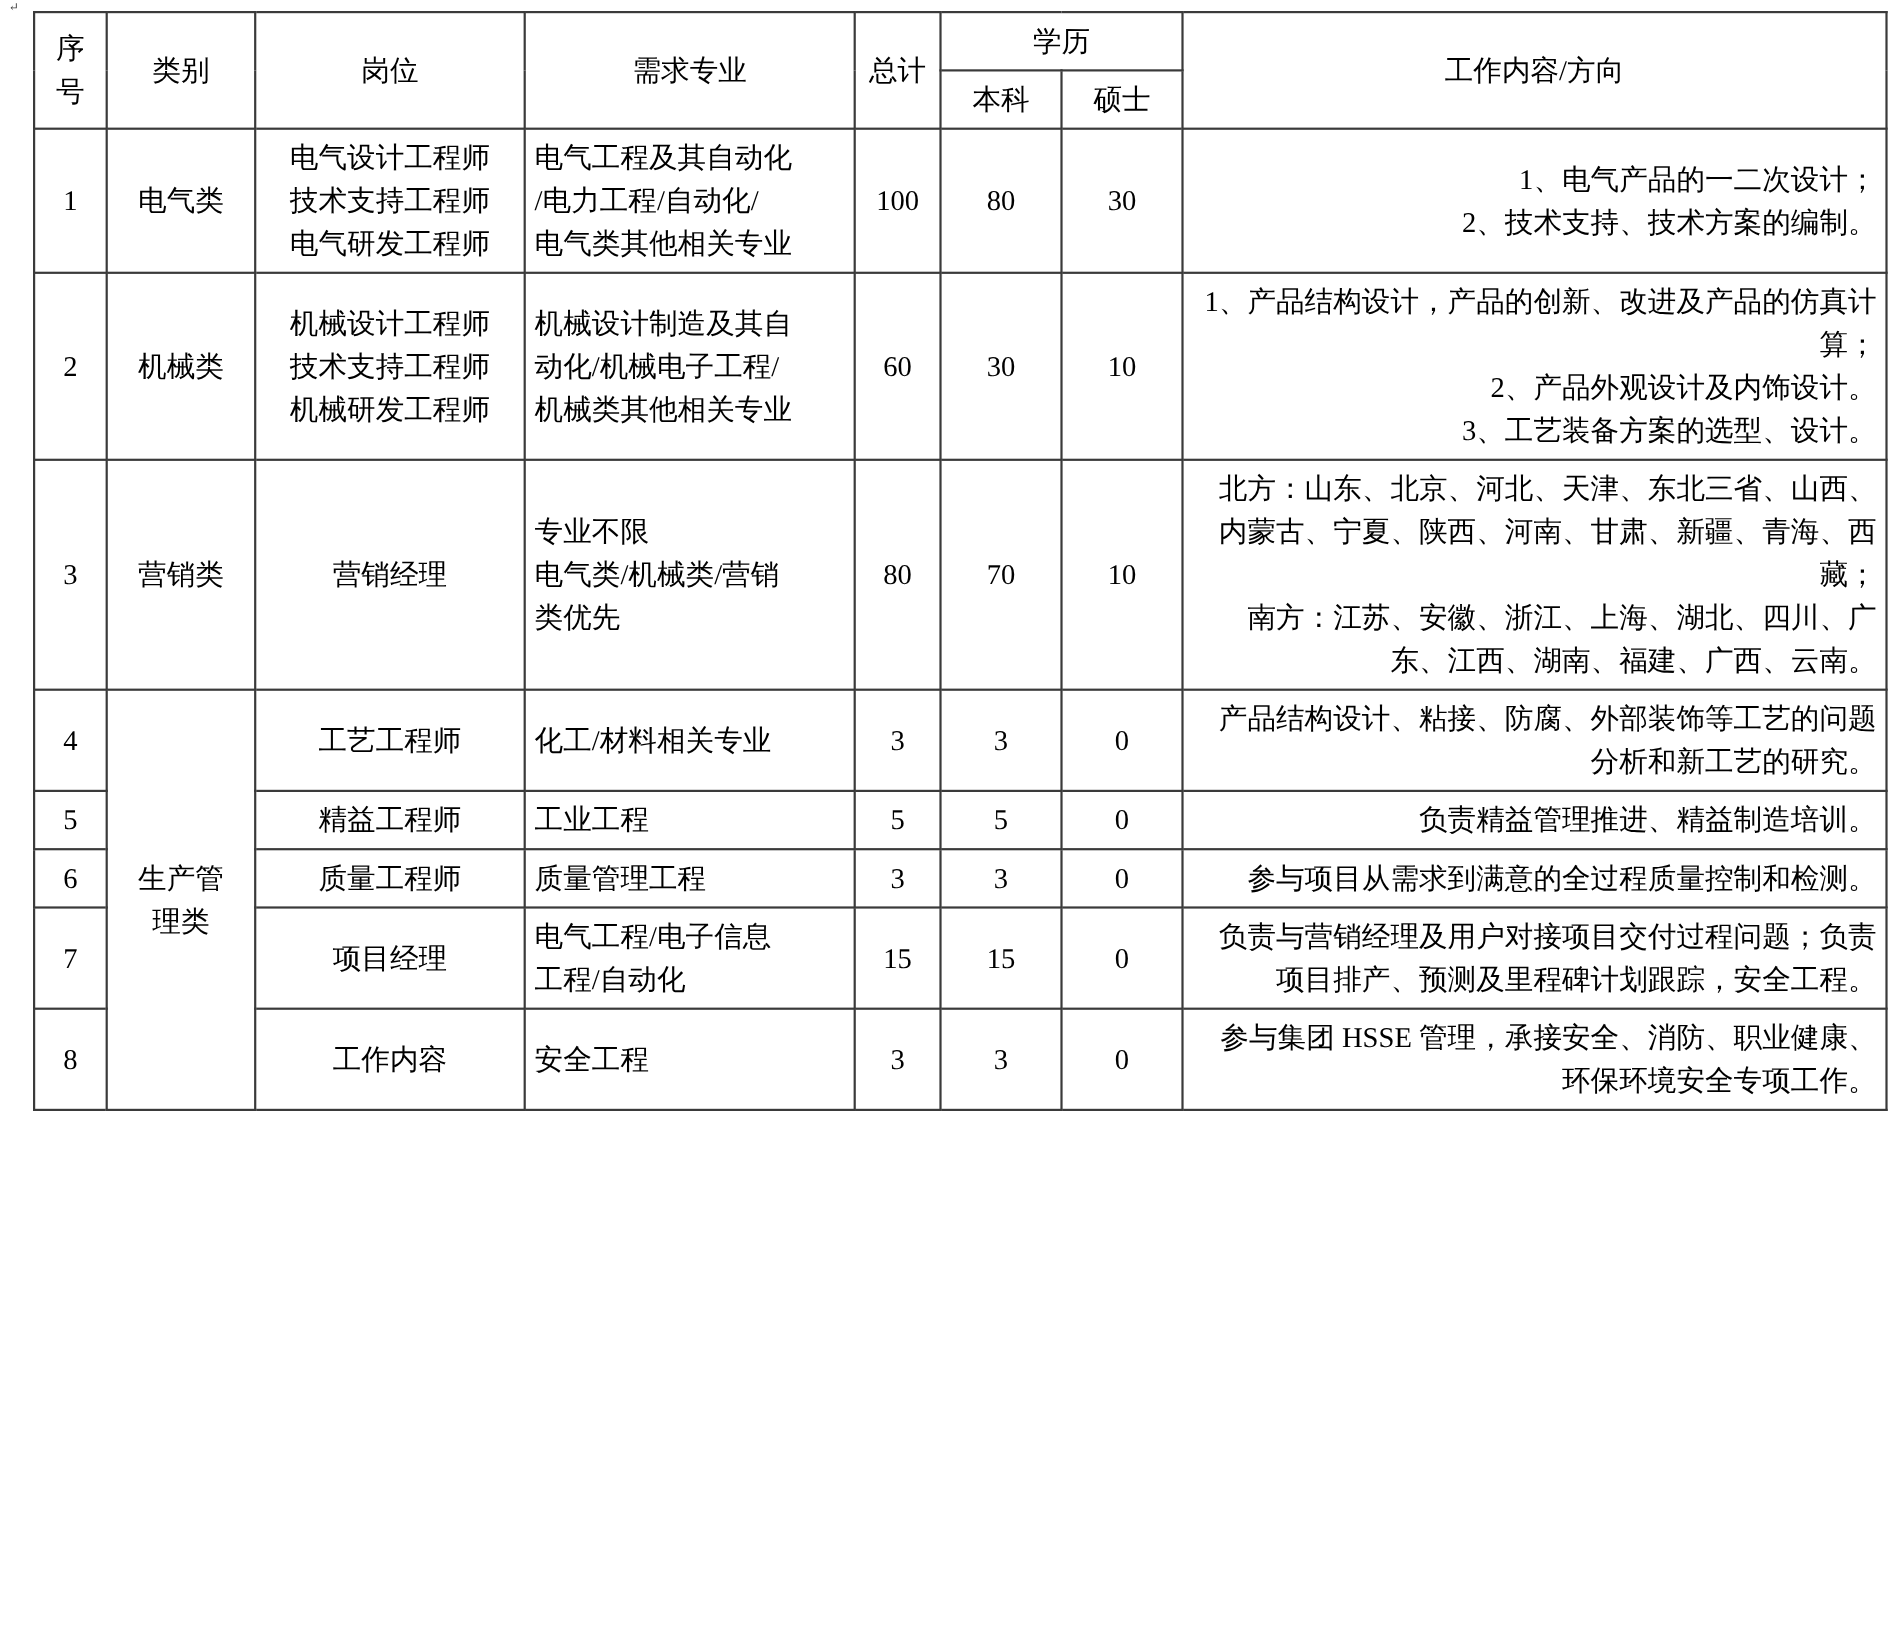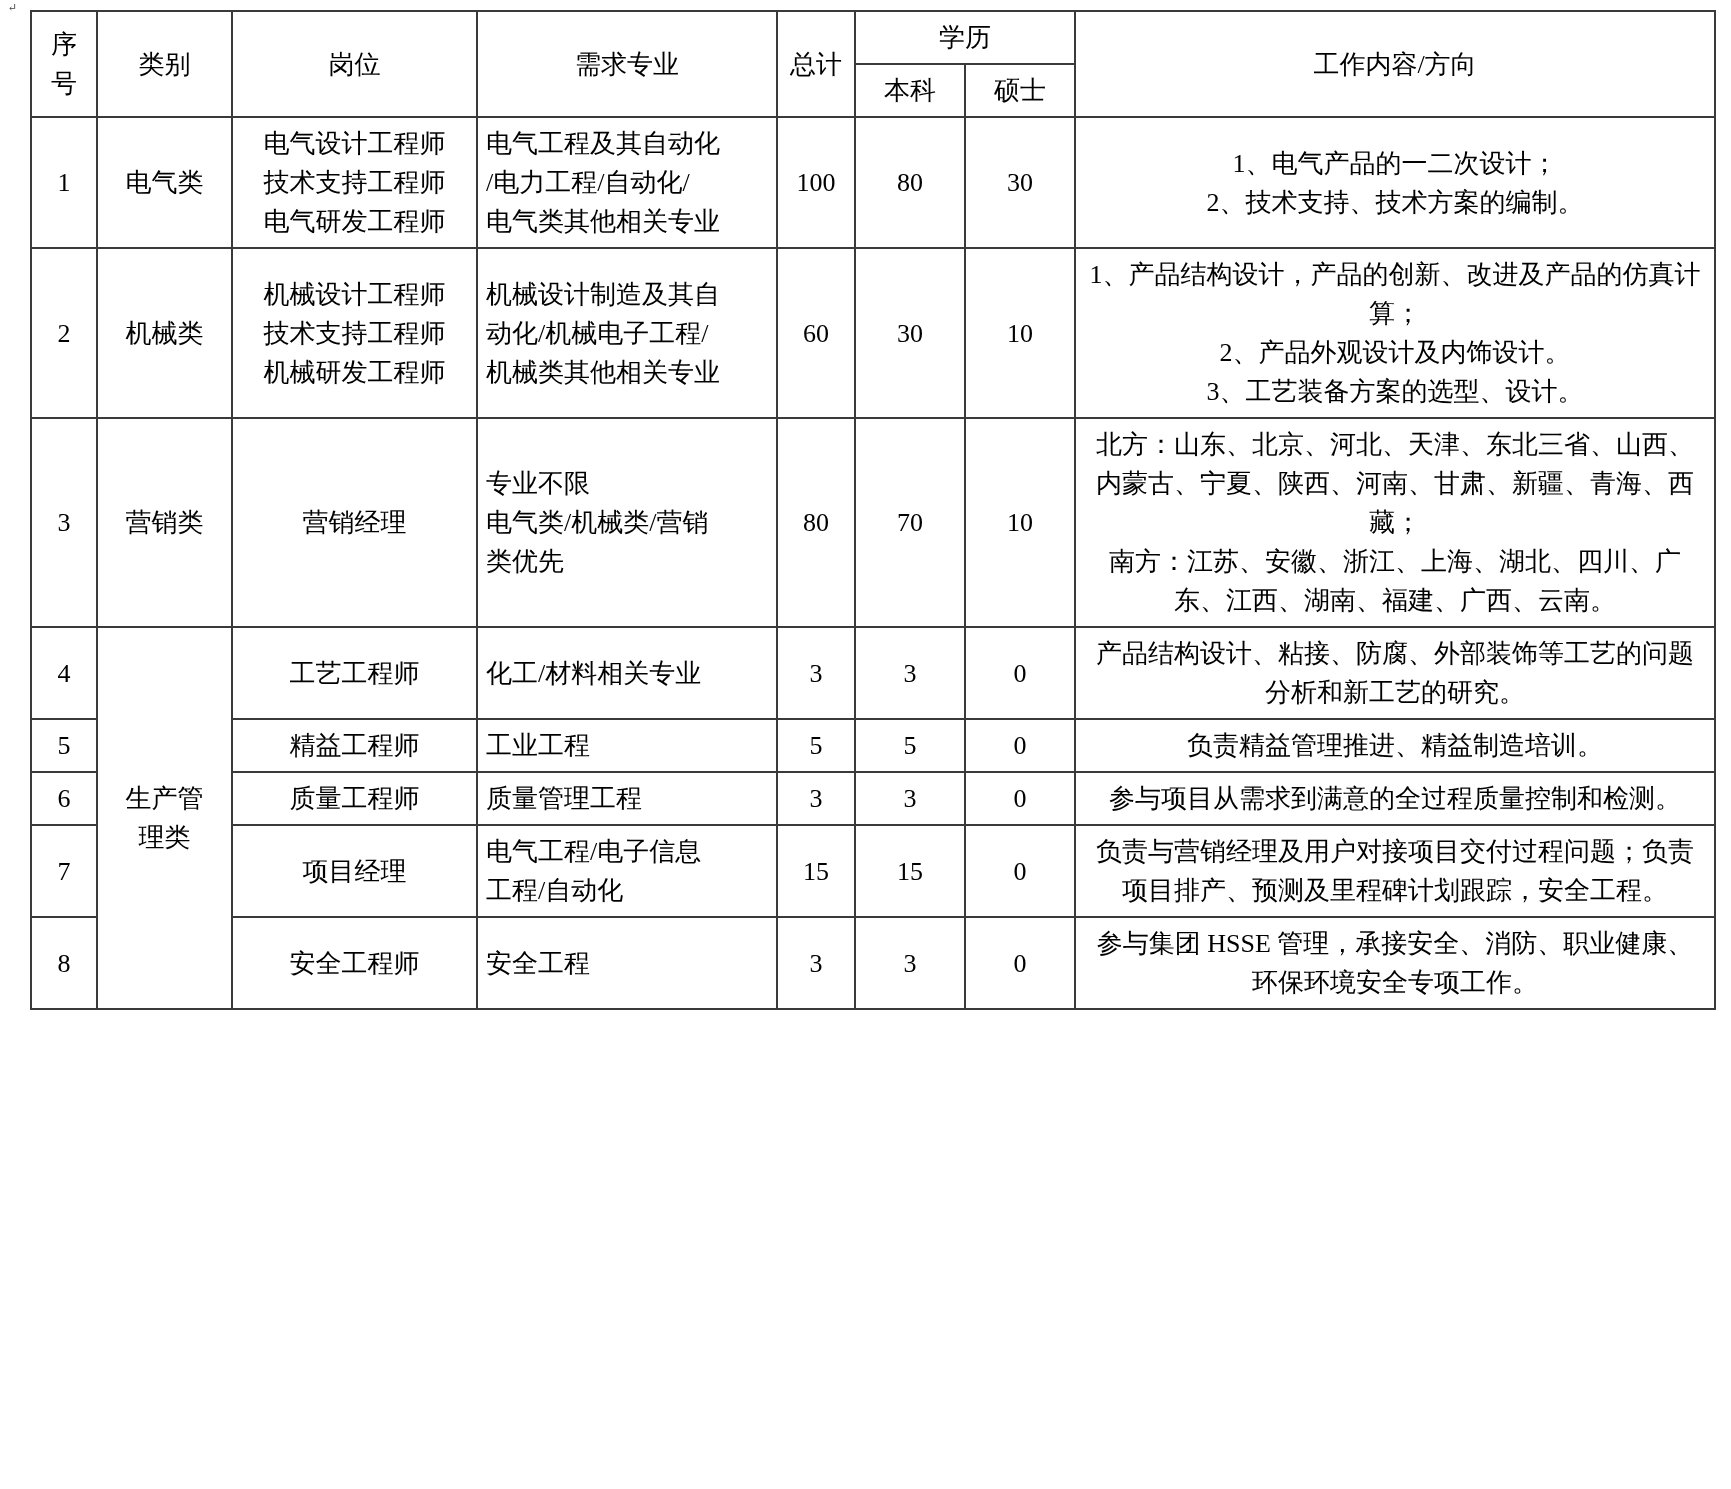--- a/index.html
+++ b/index.html
@@ -73,21 +73,21 @@
   td.major {
     text-align: left;
     font-size: 27px;
     line-height: 1.45;
     margin-left: 35px;
   }
   td.num {
     font-size: 26px;
   }
   td.desc {
-    text-align: center;
+    text-align: right;
     font-size: 26px;
     line-height: 1.62;
     padding: 8px 10px;
   }
   td.idx { font-size: 25px; }
   .multiline { white-space: pre-line; }
 </style>
 </head>
 <body>
 
@@ -208,21 +208,21 @@
         <td class="major multiline">电气工程/电子信息
 工程/自动化</td>
         <td class="num">15</td>
         <td class="num">15</td>
         <td class="num">0</td>
         <td class="desc">负责与营销经理及用户对接项目交付过程问题；负责项目排产、预测及里程碑计划跟踪，安全工程。</td>
       </tr>
 
       <tr>
         <td class="idx">8</td>
-        <td class="post">安全工程师</td>
+        <td class="post">工作内容</td>
         <td class="major">安全工程</td>
         <td class="num">3</td>
         <td class="num">3</td>
         <td class="num">0</td>
         <td class="desc">参与集团 HSSE 管理，承接安全、消防、职业健康、环保环境安全专项工作。</td>
       </tr>
 
     </tbody>
   </table>
 </div>

